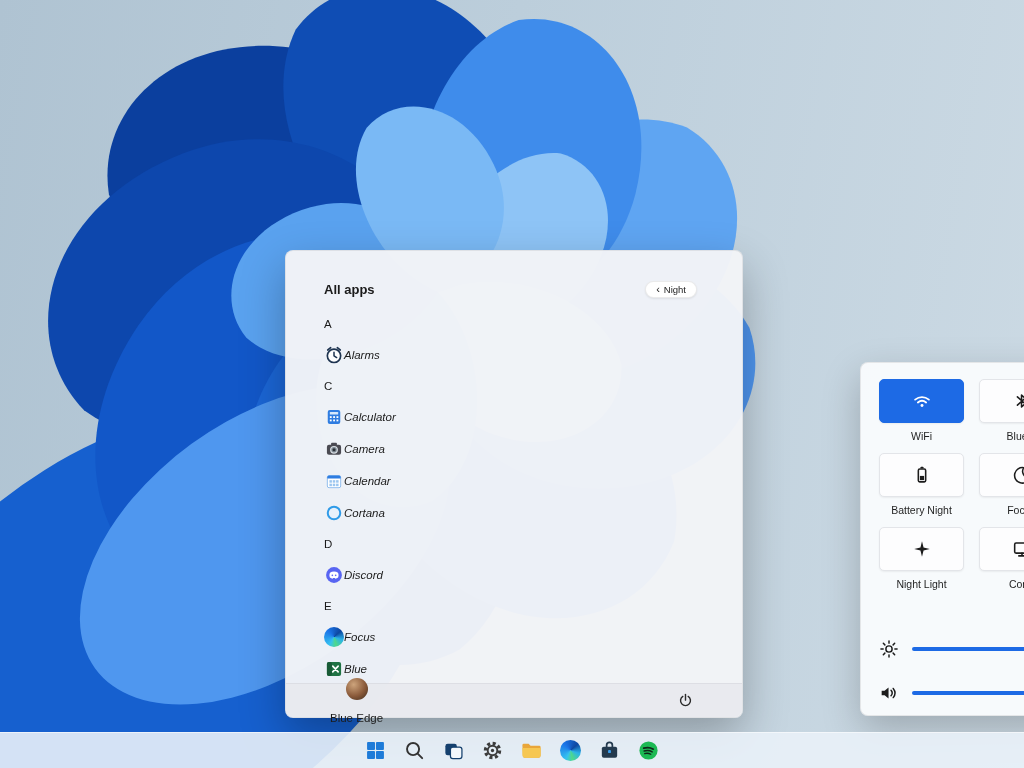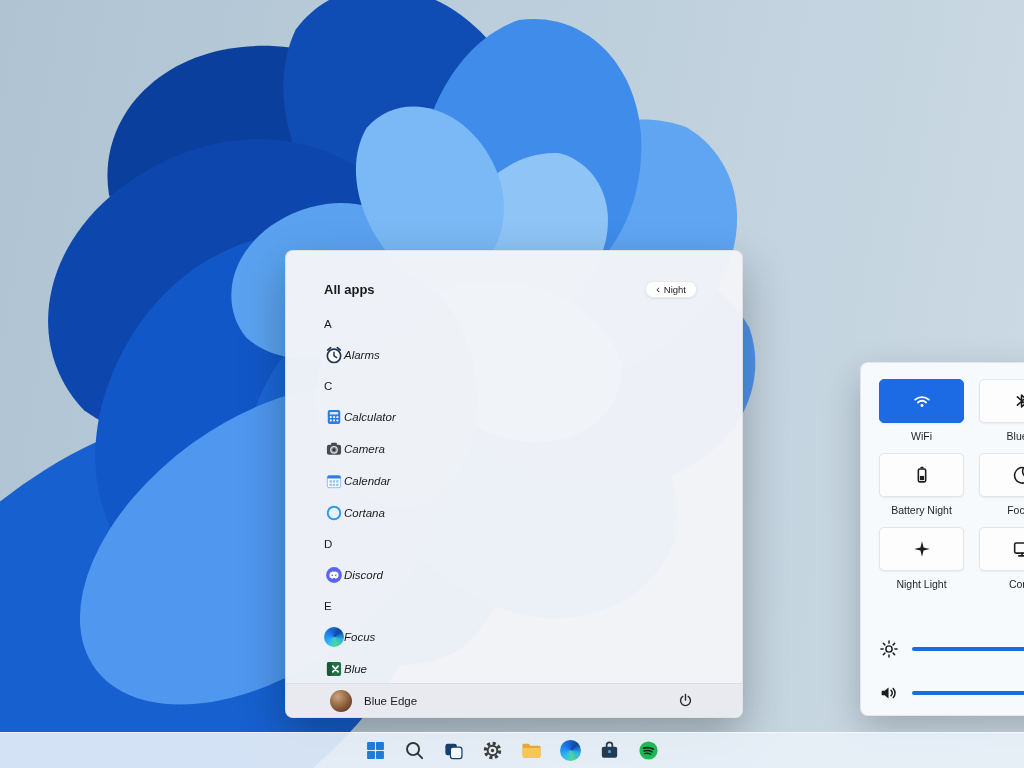--- a/index.html
+++ b/index.html
@@ -40,21 +40,21 @@
     background:conic-gradient(from 210deg,#35c1f1,#1b74e8 30%,#0d47a1 55%,#2bb3e8 72%,#4fd98a 88%,#35c1f1);
   }
   .sm-footer {
     position:absolute; left:0; right:0; bottom:0; height:34px;
     background:rgba(232,233,238,0.9);
     border-top:1px solid rgba(0,0,0,0.05);
     border-radius:0 0 8px 8px;
     display:flex; align-items:center; justify-content:space-between;
     padding:0 44px;
   }
-  .user-chip { display:flex; align-items:center; gap:12px; font-size:11.5px; cursor:pointer; }
+  .user-chip { display:flex; align-items:center; gap:12px; font-size:11.5px; cursor:pointer;flex-direction:column; }
   .avatar {
     width:22px; height:22px; border-radius:50%;
     background:radial-gradient(circle at 35% 30%,#cda47c 0%,#8a5a3a 55%,#3c2b1c 100%);
   }
   .power-btn { background:none; border:none; cursor:pointer; width:26px; height:26px; display:flex; align-items:center; justify-content:center; }
   .power-btn svg { width:17px; height:17px; }
 
   
   .quick-settings {
     position:absolute; left:860px; top:362px; width:320px; height:354px;

